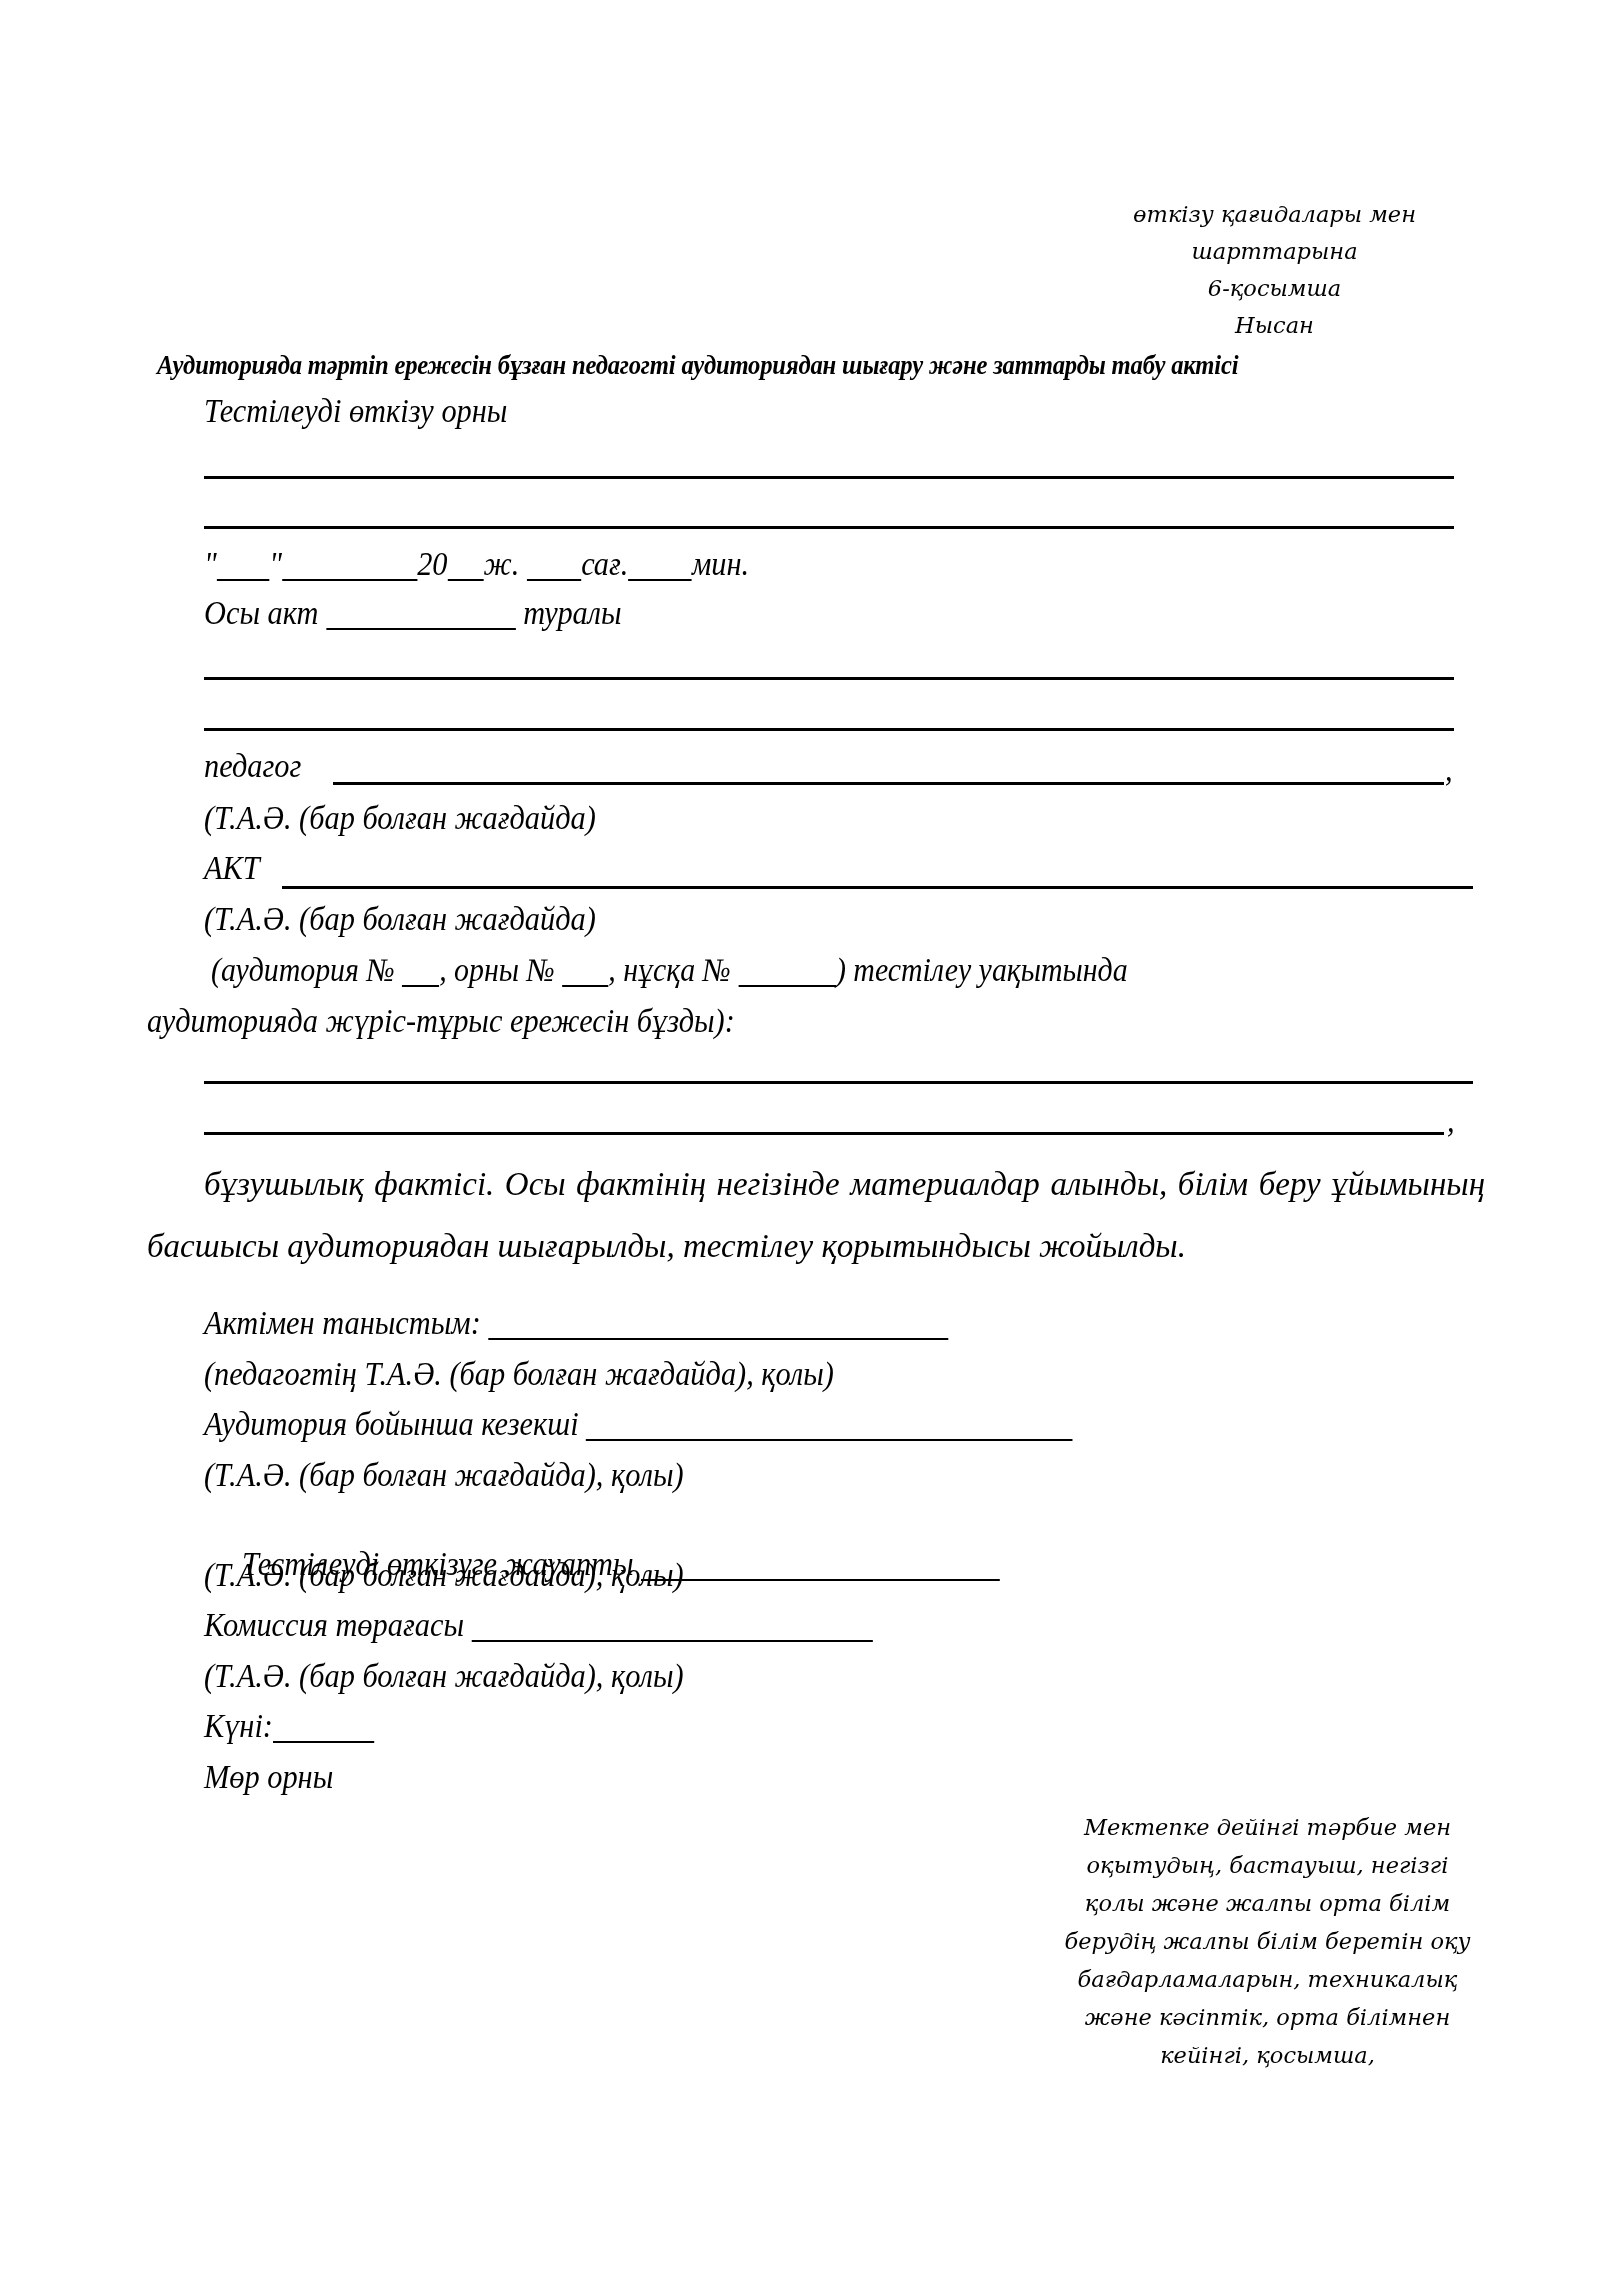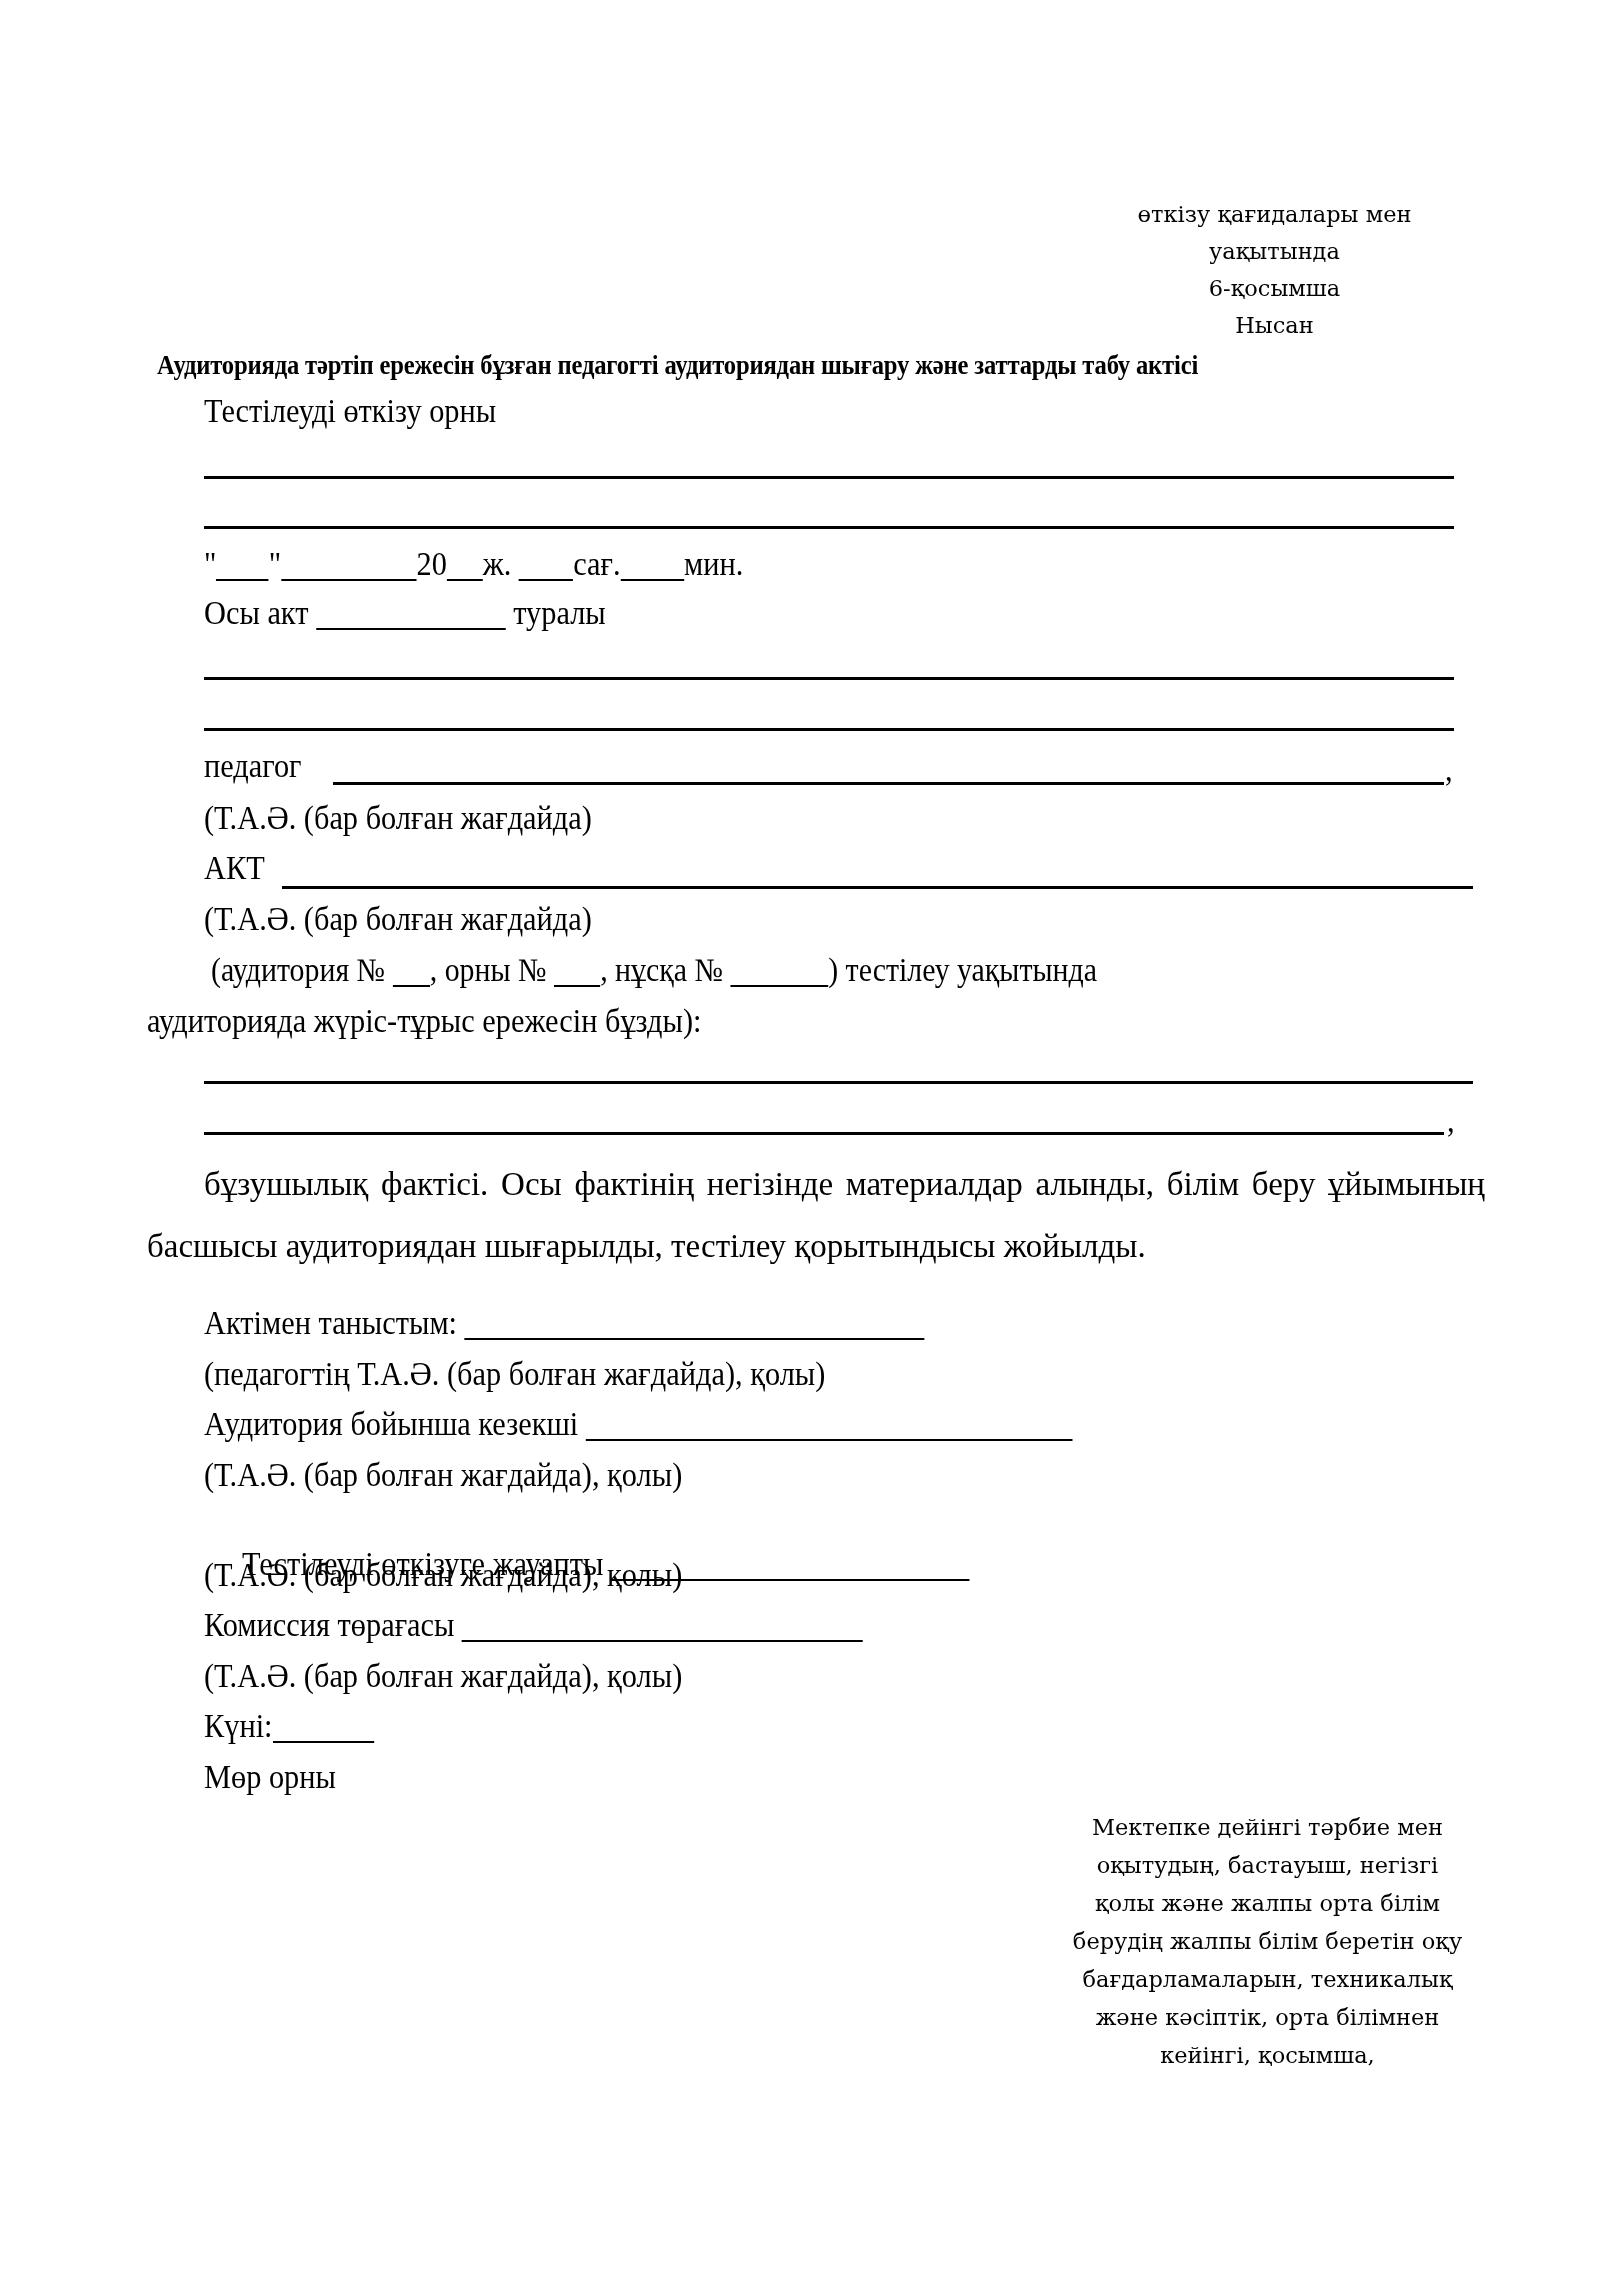--- a/index.html
+++ b/index.html
@@ -1,17 +1,17 @@
 <!DOCTYPE html>
 <html><head>
 <meta charset="utf-8">
 <style>
   html, body { margin: 0; padding: 0; background: #ffffff; }
   body { width: 1621px; height: 2293px; position: relative; overflow: hidden; color: #000; }
-  .page { position: absolute; left: 0; top: 0; width: 1621px; height: 2293px; }
+  .page { position: absolute; left: 0; top: 0; width: 1621px; height: 2293px; font-style: italic; }
   .header-block {
     position: absolute; left: 1098px; top: 196px; width: 353px;
     text-align: center; font-size: 22.5px; line-height: 37px;
     font-family: "DejaVu Serif", serif; font-weight: normal;
   }
   .title {
     position: absolute; left: 157px; top: 350px; width: 1313px;
     font-family: "Liberation Serif", serif; font-weight: bold; font-size: 26.5px;
     white-space: nowrap; letter-spacing: -0.2px;
     transform: scaleX(0.93); transform-origin: left center;
@@ -34,21 +34,21 @@
     font-family: "DejaVu Serif", serif;
   }
 </style>
 </head>
 <body>
 
 <div class="page">
 
   <div class="header-block">
     <div>өткізу қағидалары мен</div>
-    <div>уақытында</div>
+    <div>шарттарына</div>
     <div>6-қосымша</div>
     <div>Нысан</div>
   </div>
 
   <div class="title">Аудиторияда тәртіп ережесін бұзған педагогті аудиториядан шығару және заттарды табу актісі</div>
 
   <div class="line-text" style="left:204px; top:392px;">Тестілеуді өткізу орны</div>
   <div class="rule" style="left:204px; top:476px; width:1250px;"></div>
   <div class="rule" style="left:204px; top:526px; width:1250px;"></div>
 

